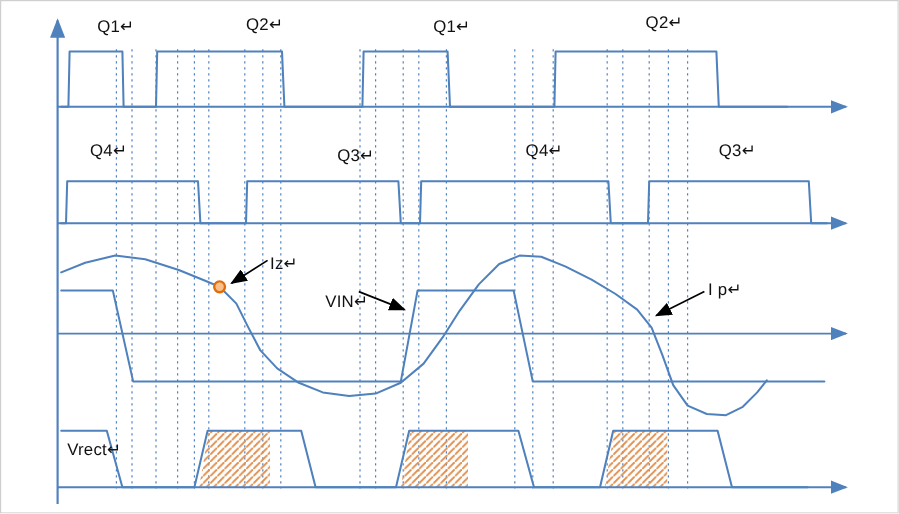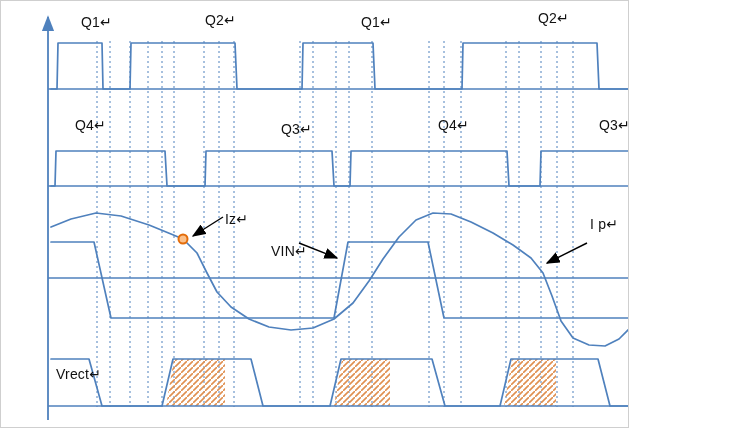--- a/index.html
+++ b/index.html
@@ -1,18 +1,18 @@
 <!DOCTYPE html>
 <html><head>
 <meta charset="utf-8">
 <style>
   html,body{margin:0;padding:0;background:#ffffff;}
   .canvas{
     position:relative;
-    width:629px;height:428px;
+    width:749px;height:428px;
     background:#ffffff;
     border:1px solid #cfcfcf;
     box-sizing:border-box;
     overflow:hidden;
     font-family:"Liberation Sans", sans-serif;
   }
   .canvas svg{position:absolute;left:0;top:0;}
   .labels{position:absolute;left:0;top:0;width:100%;height:100%;pointer-events:none;}
   .wf-label{
     position:absolute;
@@ -82,16 +82,16 @@
       <div class="wf-label" style="left: 80px; top: 13px;">Q1↵</div>
       <div class="wf-label" style="left: 204px; top: 11px;">Q2↵</div>
       <div class="wf-label" style="left: 360px; top: 13px;">Q1↵</div>
       <div class="wf-label" style="left: 537px; top: 9px;">Q2↵</div>
       <div class="wf-label" style="left: 74px; top: 116px;">Q4↵</div>
       <div class="wf-label" style="left: 280px; top: 120px;">Q3↵</div>
       <div class="wf-label" style="left: 437px; top: 116px;">Q4↵</div>
       <div class="wf-label" style="left: 598px; top: 116px;">Q3↵</div>
       <div class="wf-label" style="left: 224px; top: 210px;">Iz↵</div>
       <div class="wf-label" style="left: 270px; top: 242px; text-align: right;">VIN↵</div>
-      <div class="wf-label" style="left: 589px; top: 215px;">I p↵</div>
+      <div class="wf-label" style="left: 589px; top: 232px;">I p↵</div>
       <div class="wf-label" style="left: 55px; top: 328px; margin-top: 37px;">Vrect↵</div>
     </div>
 </div>
 
 </body></html>

